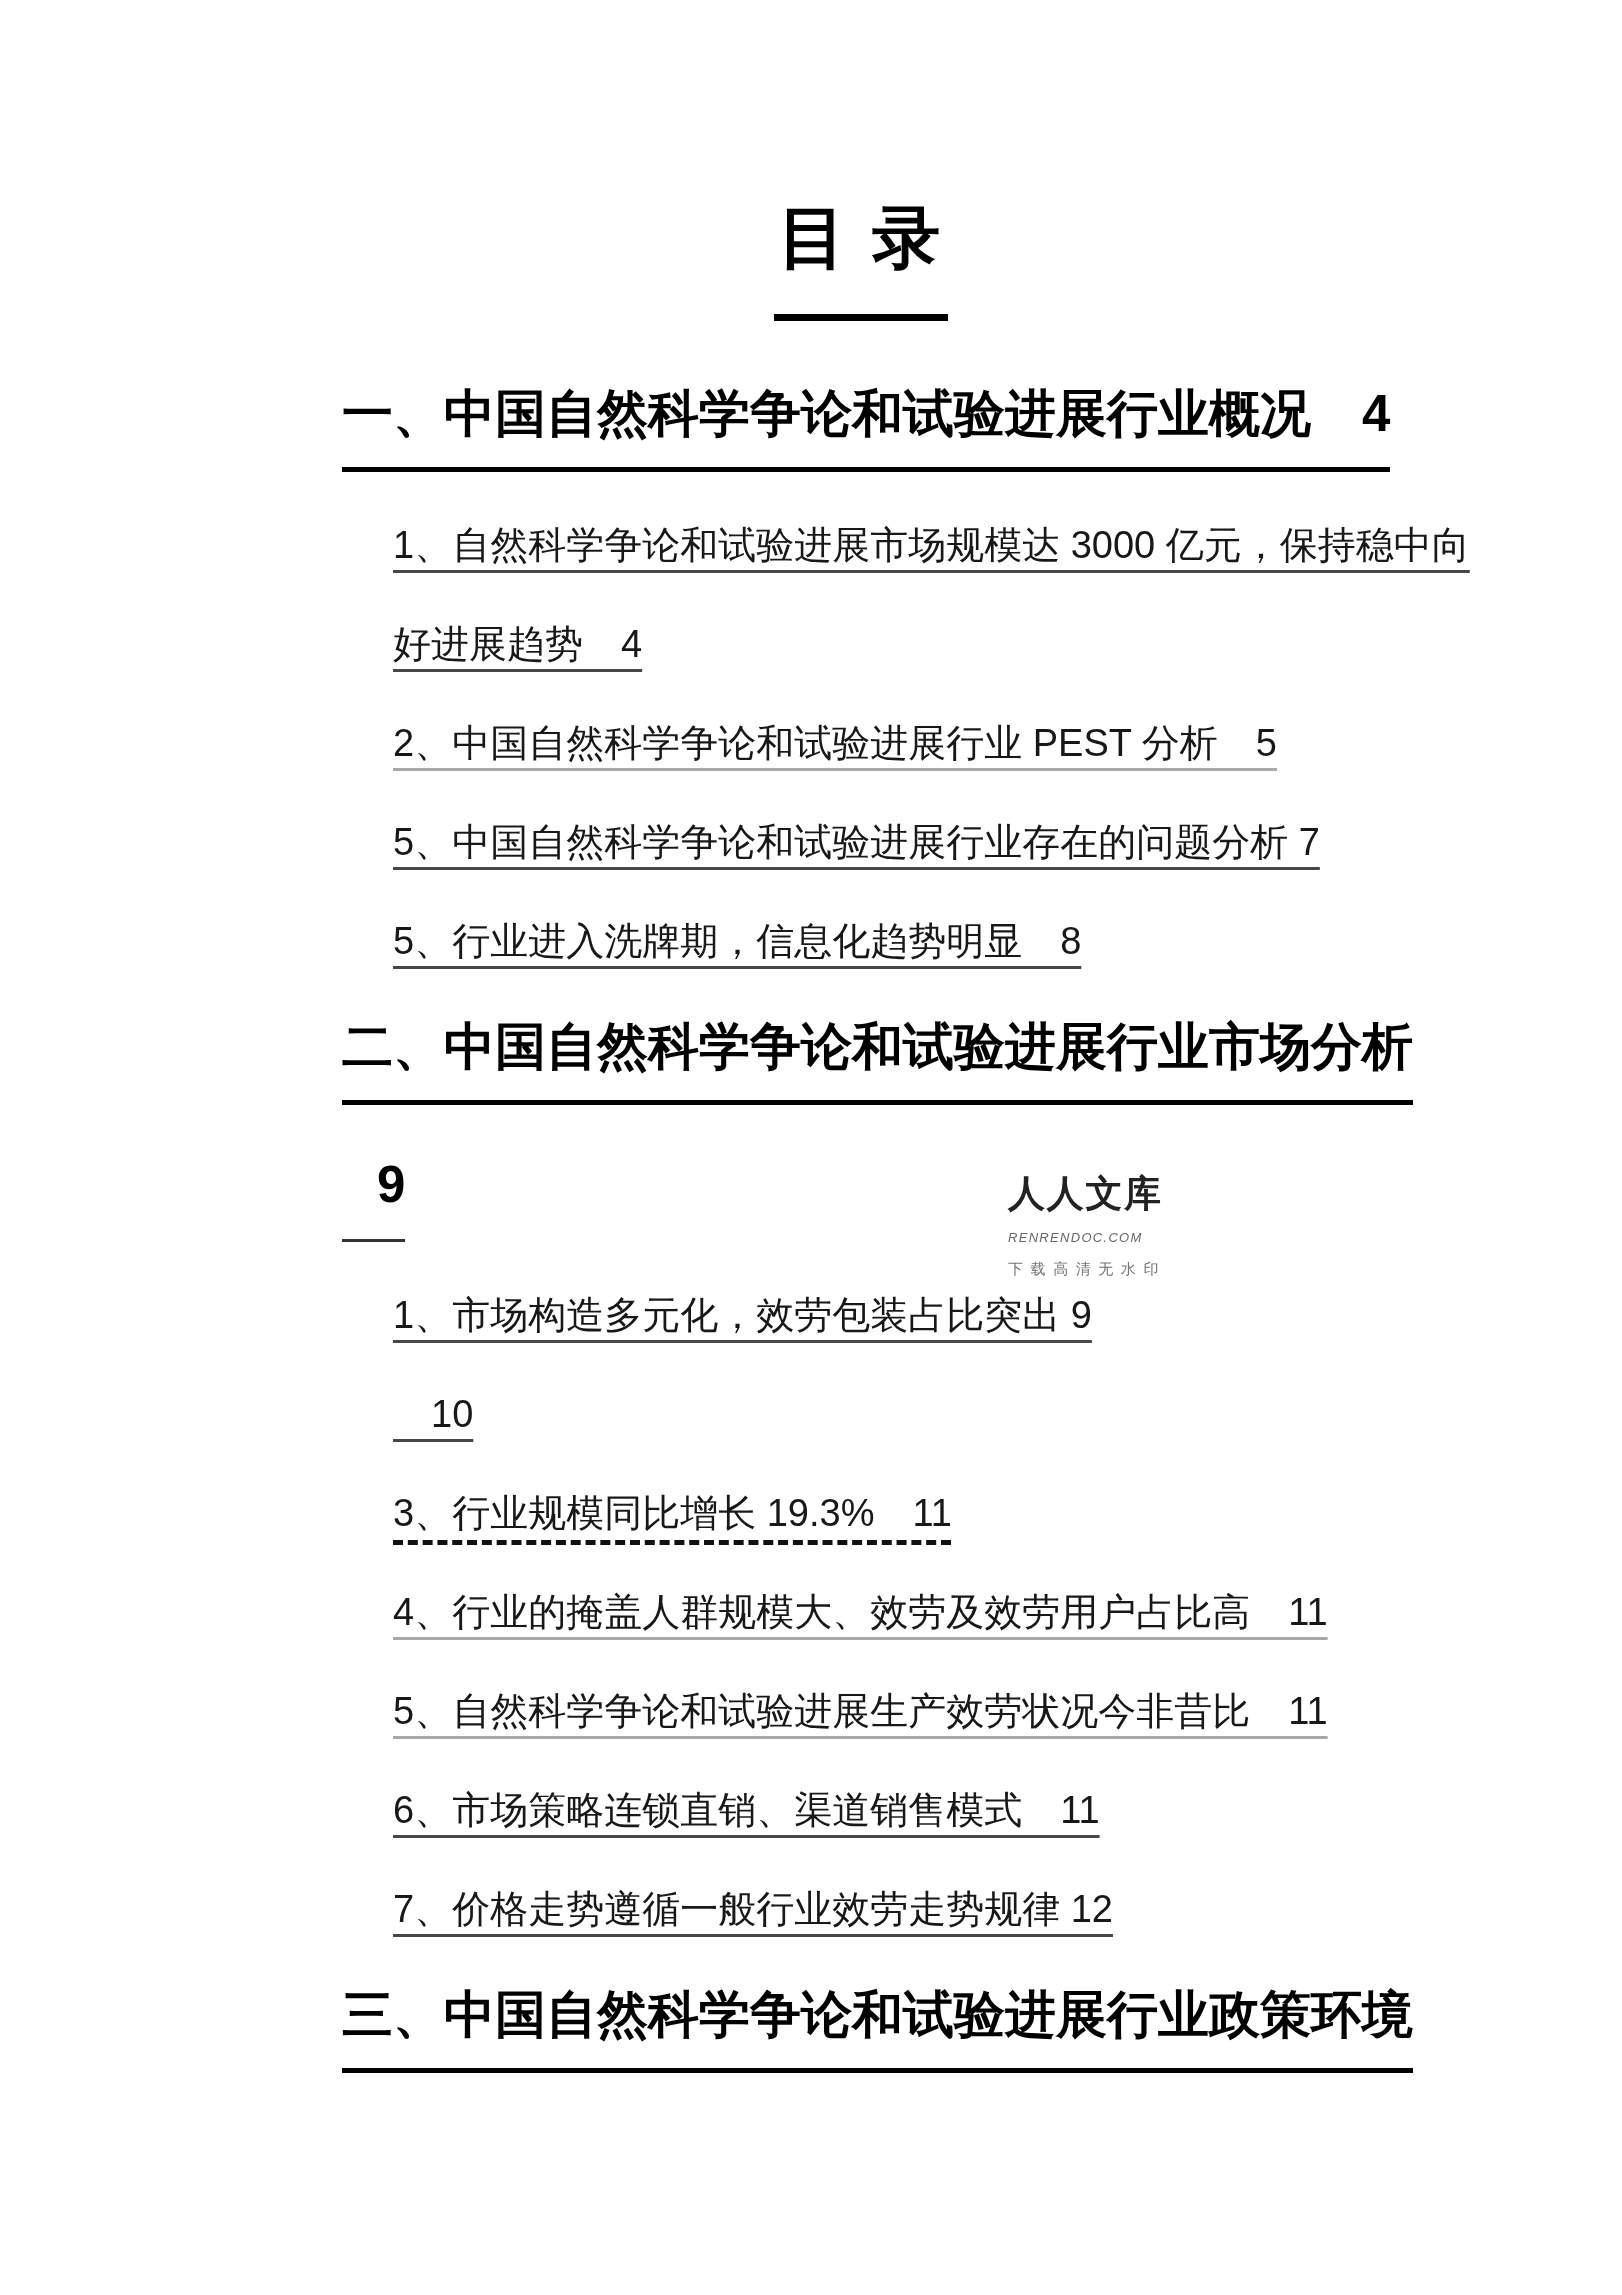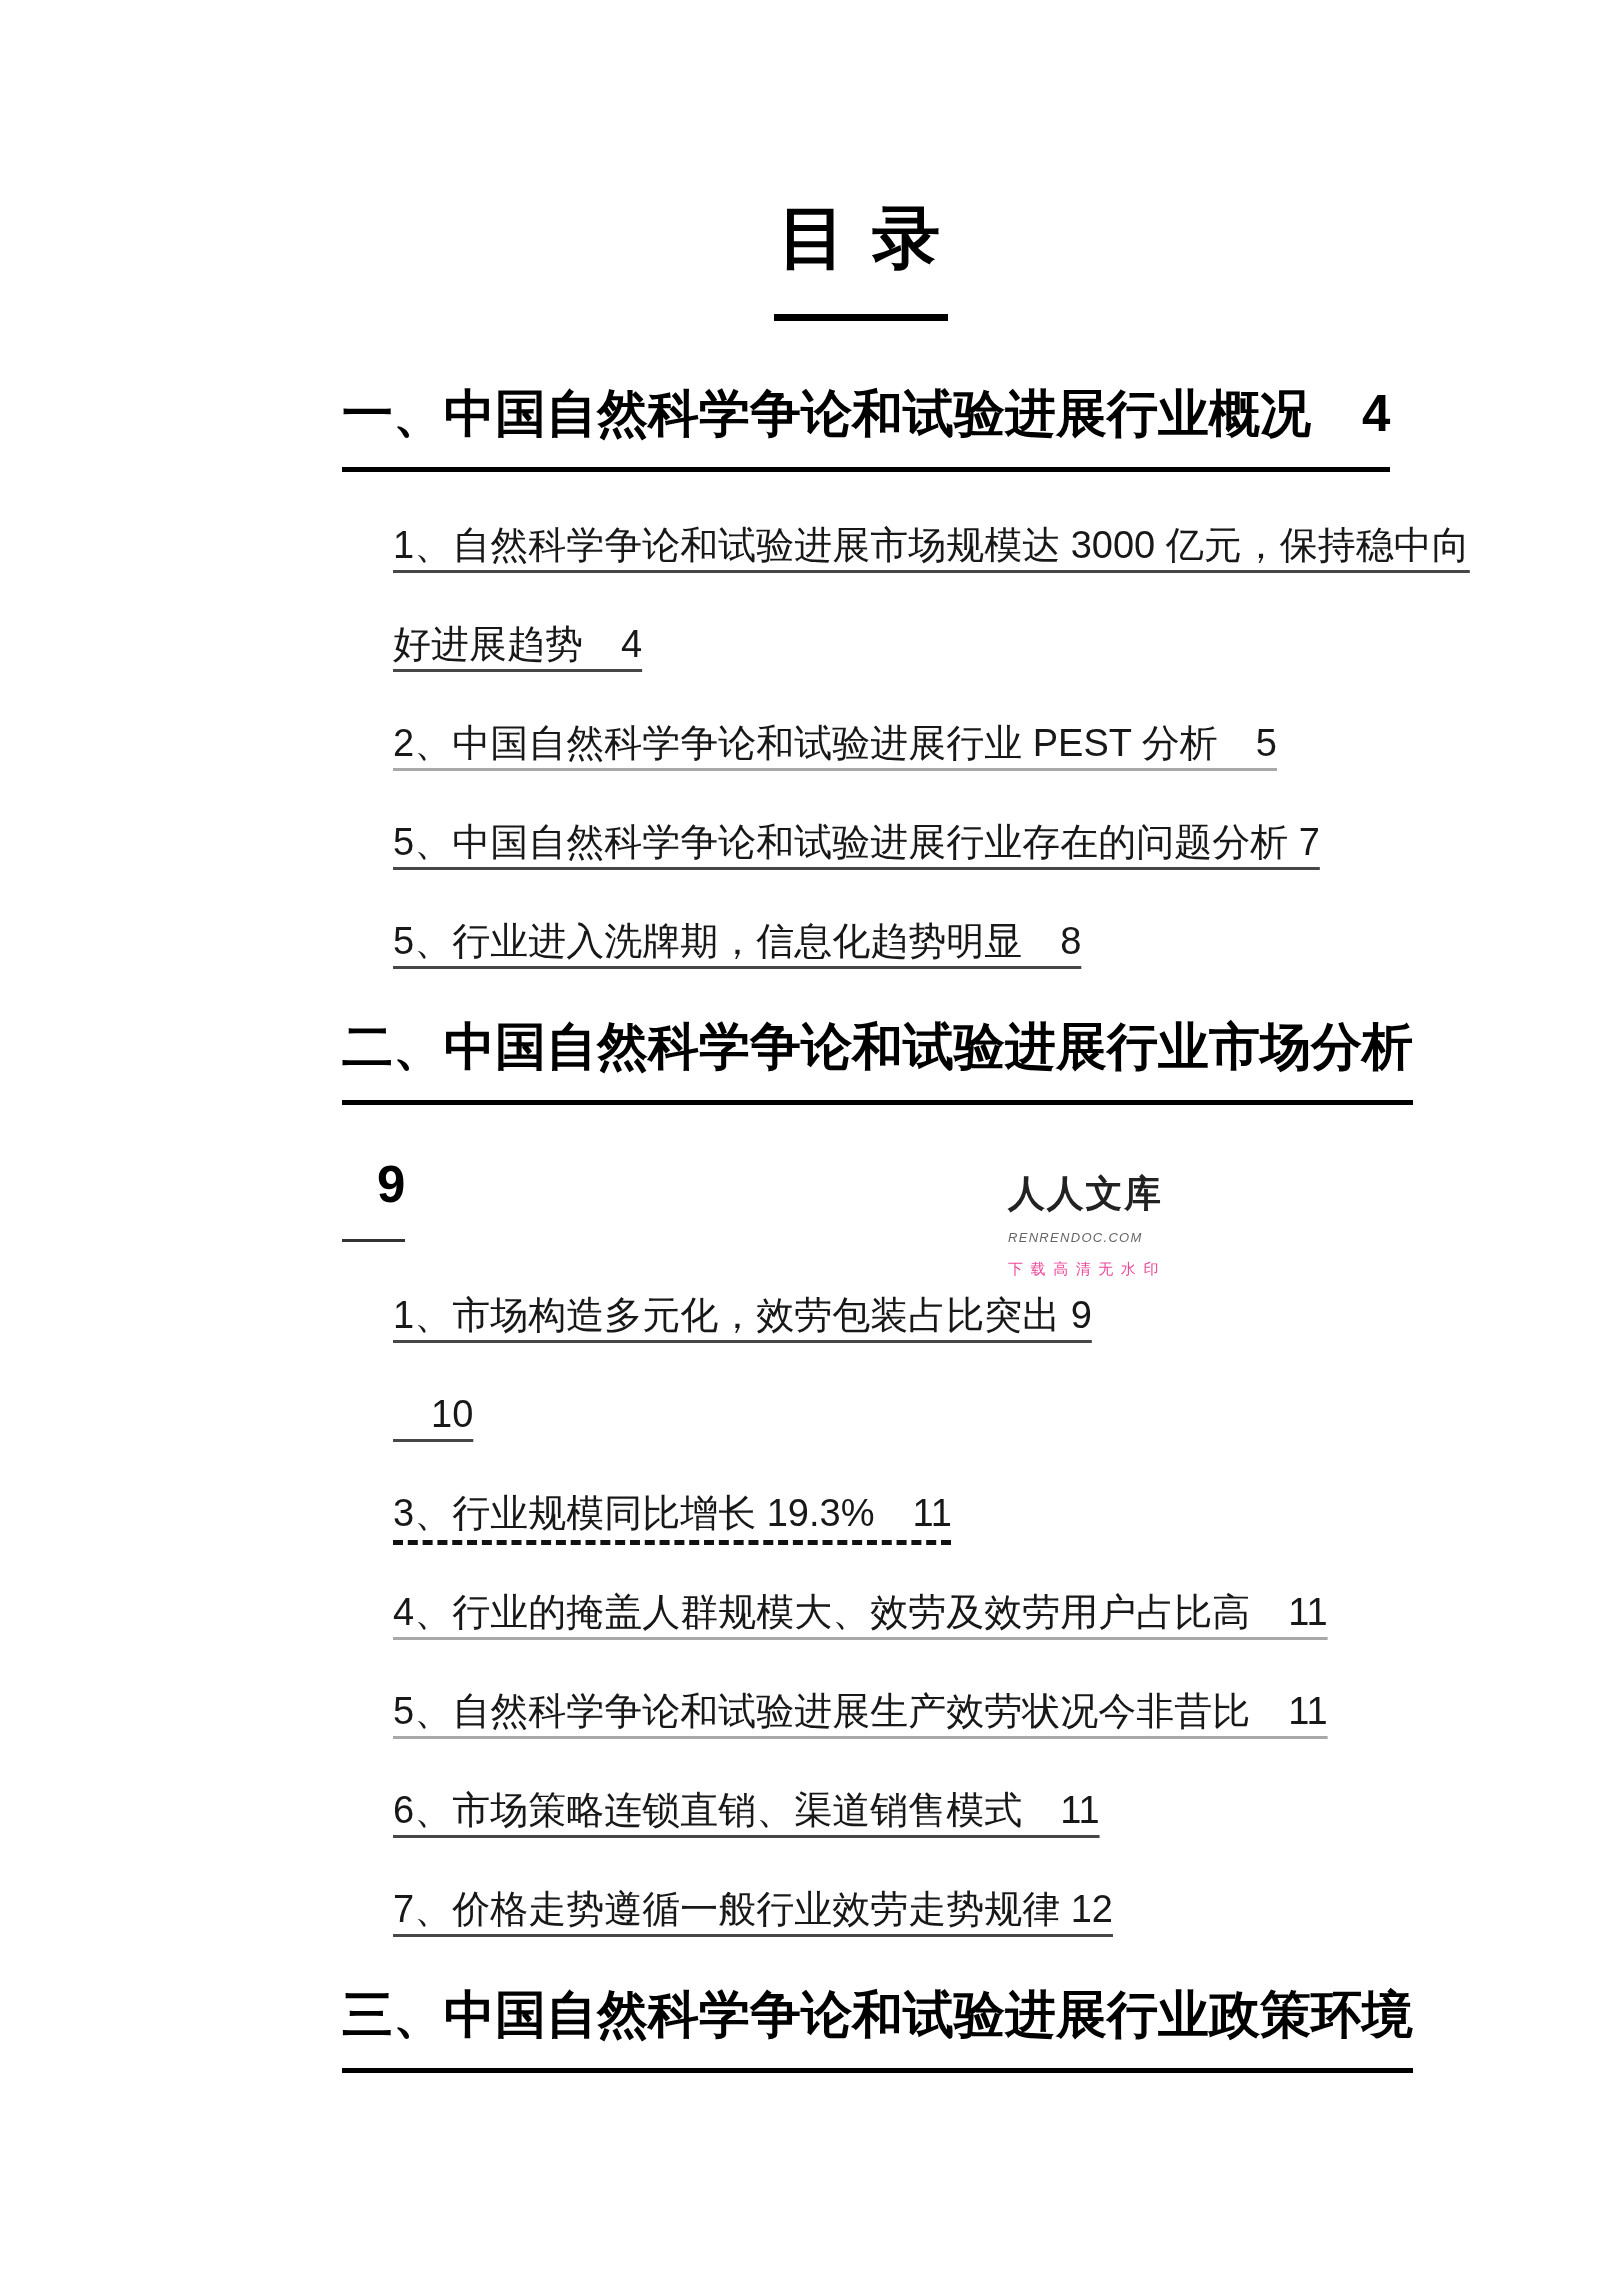--- a/index.html
+++ b/index.html
@@ -82,21 +82,21 @@
   .wm-domain {
     font-size:13px;
     color:#666;
     letter-spacing:1.3px;
     margin-top:2.6px;
     white-space:nowrap;
     font-style:italic;
   }
   .wm-tagline {
     font-size:15px;
-    color:#ec4899;
+    color:#737373;
     letter-spacing:1.7px;
     margin-top:5.2px;
     white-space:nowrap;
   }
 </style>
 </head>
 <body>
 
 <div class="content">
 

